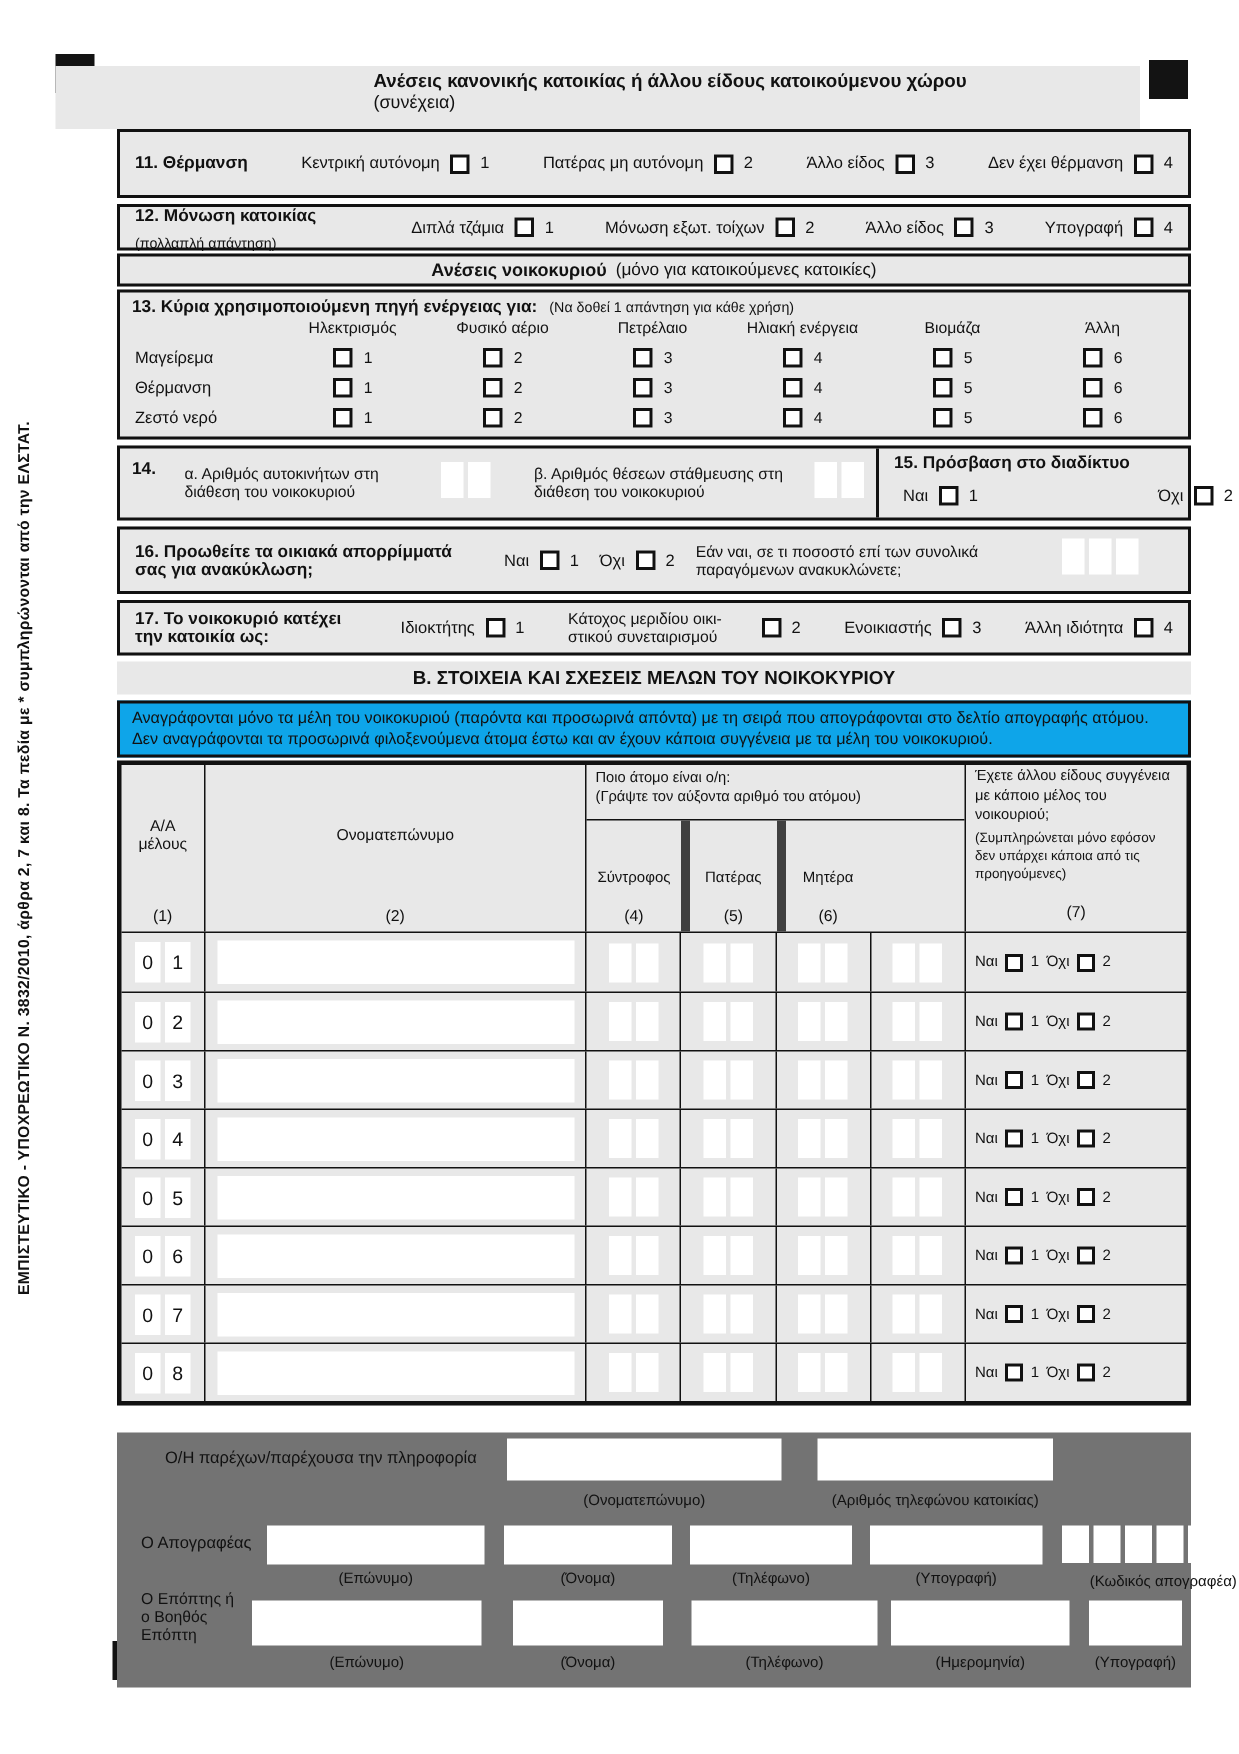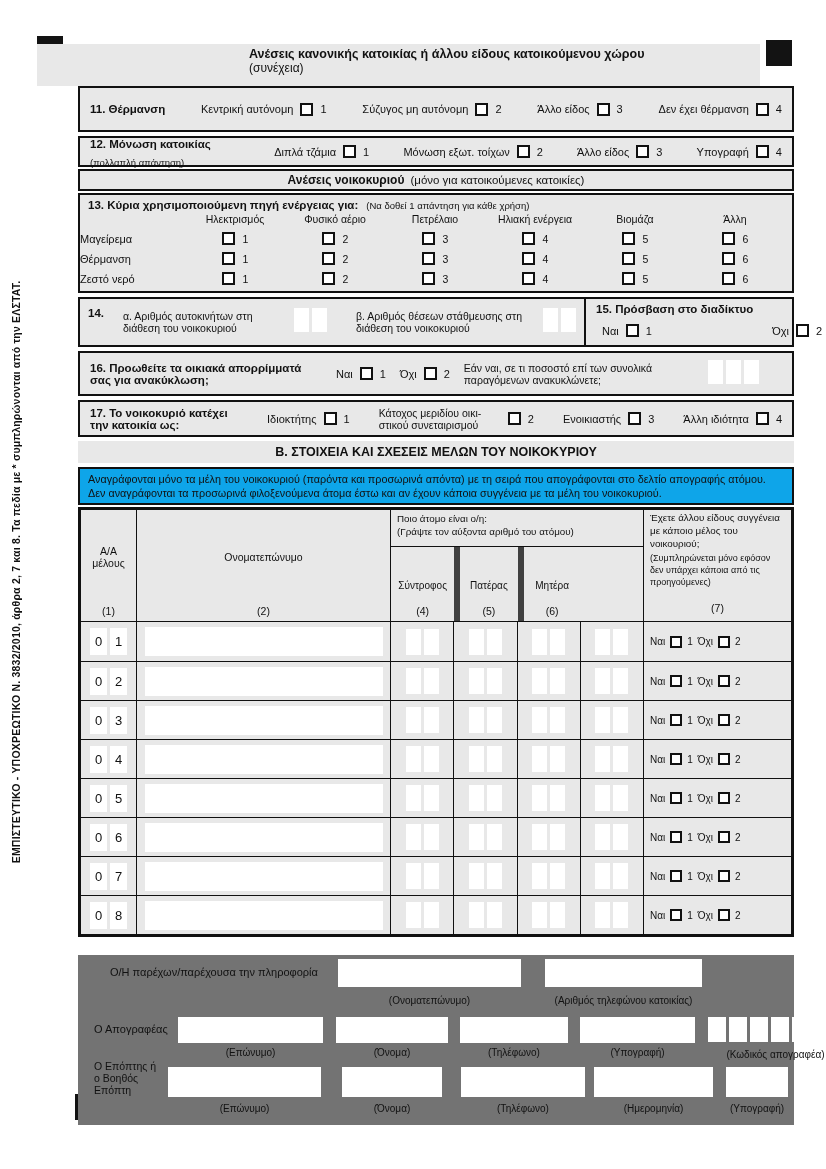--- a/index.html
+++ b/index.html
@@ -50,21 +50,21 @@
     display:flex; align-items:center; justify-content:center; gap:6px; }
   .band .bt { font-size:12px; font-weight:bold; }
   .band .bs { font-size:11.5px; }
 
   
   .q13 { padding:3px 0 6px 0; }
   .q13-head { padding:1px 8px 2px 8px; display:flex; align-items:baseline; gap:8px; }
   .q13-note { font-size:9.5px; }
   .egrid { display:grid; grid-template-columns:105px repeat(6,100px); align-items:center; row-gap:7px; }
   .egrid .eh { font-size:10.5px; text-align:center; }
-  .egrid .erow-label { font-size:11px; }
+  .egrid .erow-label { font-size:11px; padding-left:10px; }
   .ecell { display:flex; align-items:center; justify-content:center; gap:8px; }
   .ecell .opt-code { font-size:10.5px; }
 
   
   .q1415 { height:50px; display:flex; }
   .q14 { flex:1 1 auto; display:flex; align-items:center; border-right:2px solid #111; padding:0 8px; gap:19px; }
   .q14 .num { font-weight:bold; font-size:11.5px; align-self:flex-start; padding-top:8px; }
   .q14 .sublabel { font-size:10.5px; width:152px; }
   .q14 .sublabel.b { width:168px; }
   .q15 { flex:0 0 250px; padding:4px 10px 6px 10px; display:flex; flex-direction:column; justify-content:space-between; }
@@ -146,21 +146,21 @@
   <div class="form-col">
 
     <div class="box q11">
       <span class="blabel">11. Θέρμανση</span>
       <span class="opt">
         <span class="opt-label">Κεντρική αυτόνομη</span>
         <span class="cb"></span>
         <span class="opt-code">1</span>
       </span>
       <span class="opt">
-        <span class="opt-label">Σύζυγος μη αυτόνομη</span>
+        <span class="opt-label">Πατέρας μη αυτόνομη</span>
         <span class="cb"></span>
         <span class="opt-code">2</span>
       </span>
       <span class="opt">
         <span class="opt-label">Άλλο είδος</span>
         <span class="cb"></span>
         <span class="opt-code">3</span>
       </span>
       <span class="opt">
         <span class="opt-label">Δεν έχει θέρμανση</span>

